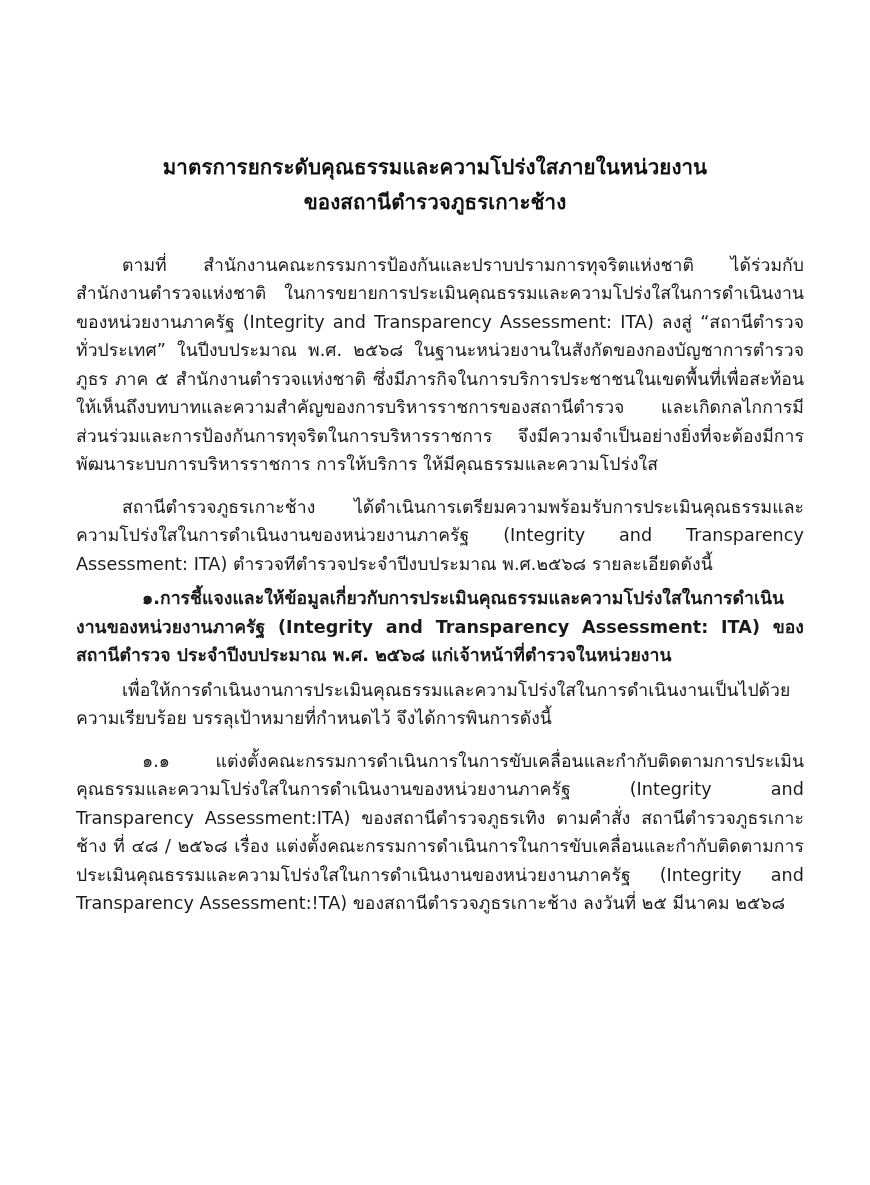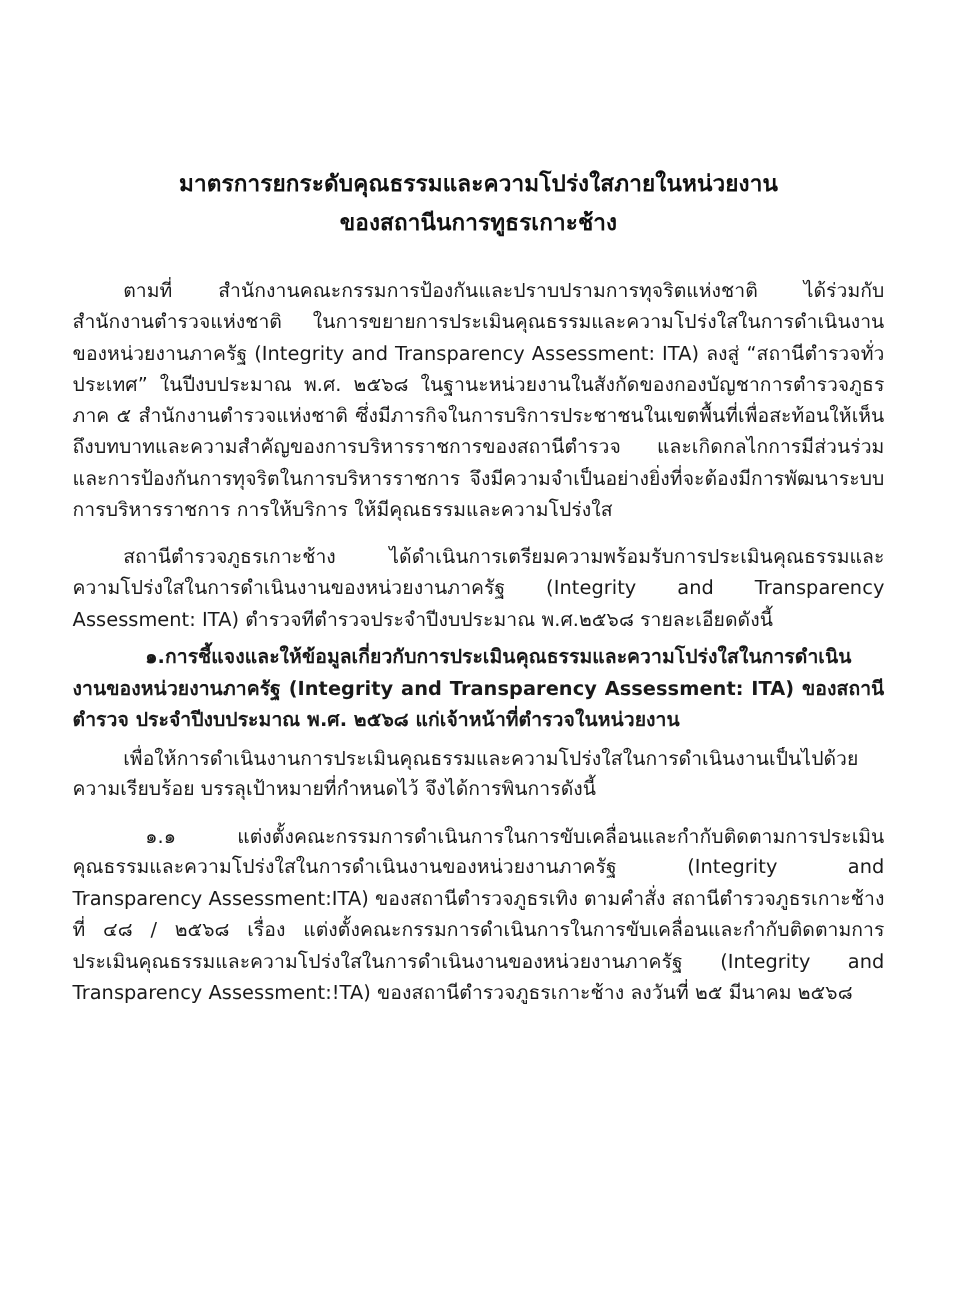--- a/index.html
+++ b/index.html
@@ -32,21 +32,21 @@
     line-height: 1.72;
     letter-spacing: 0.1px;
     color: #111111;
   }
   .body-text {
     font-size: 17.6px;
     line-height: 1.62;
     text-align: justify;
     text-justify: inter-word;
     color: #1a1a1a;
-    margin: 0 0 14px 0;
+    margin: 0 0 14px 10px;
     letter-spacing: 0.05px;
   }
   .body-text.indent {
     text-indent: 46px;
   }
   .body-text.indent-sub {
     text-indent: 66px;
   }
   .body-text.bold {
     font-weight: bold;
@@ -55,21 +55,21 @@
     margin-bottom: 6px;
   }
 </style>
 </head>
 <body>
 
 <div class="page">
 
   <div class="title-block">
     <div class="title-line">มาตรการยกระดับคุณธรรมและความโปร่งใสภายในหน่วยงาน</div>
-    <div class="title-line">ของสถานีนการทูธรเกาะช้าง</div>
+    <div class="title-line">ของสถานีตำรวจภูธรเกาะช้าง</div>
   </div>
 
   <p class="body-text indent">ตามที่ สำนักงานคณะกรรมการป้องกันและปราบปรามการทุจริตแห่งชาติ ได้ร่วมกับสำนักงานตำรวจแห่งชาติ ในการขยายการประเมินคุณธรรมและความโปร่งใสในการดำเนินงานของหน่วยงานภาครัฐ (Integrity and Transparency Assessment: ITA) ลงสู่ “สถานีตำรวจทั่วประเทศ” ในปีงบประมาณ พ.ศ. ๒๕๖๘ ในฐานะหน่วยงานในสังกัดของกองบัญชาการตำรวจภูธร ภาค ๕ สำนักงานตำรวจแห่งชาติ ซึ่งมีภารกิจในการบริการประชาชนในเขตพื้นที่เพื่อสะท้อนให้เห็นถึงบทบาทและความสำคัญของการบริหารราชการของสถานีตำรวจ และเกิดกลไกการมีส่วนร่วมและการป้องกันการทุจริตในการบริหารราชการ จึงมีความจำเป็นอย่างยิ่งที่จะต้องมีการพัฒนาระบบการบริหารราชการ การให้บริการ ให้มีคุณธรรมและความโปร่งใส</p>
 
   <p class="body-text indent tight">สถานีตำรวจภูธรเกาะช้าง ได้ดำเนินการเตรียมความพร้อมรับการประเมินคุณธรรมและความโปร่งใสในการดำเนินงานของหน่วยงานภาครัฐ (Integrity and Transparency Assessment: ITA) ตำรวจทีตำรวจประจำปีงบประมาณ พ.ศ.๒๕๖๘ รายละเอียดดังนี้</p>
 
   <p class="body-text indent-sub bold tight">๑.การชี้แจงและให้ข้อมูลเกี่ยวกับการประเมินคุณธรรมและความโปร่งใสในการดำเนินงานของหน่วยงานภาครัฐ (Integrity and Transparency Assessment: ITA) ของสถานีตำรวจ ประจำปีงบประมาณ พ.ศ. ๒๕๖๘ แก่เจ้าหน้าที่ตำรวจในหน่วยงาน</p>
 
   <p class="body-text indent">เพื่อให้การดำเนินงานการประเมินคุณธรรมและความโปร่งใสในการดำเนินงานเป็นไปด้วยความเรียบร้อย บรรลุเป้าหมายที่กำหนดไว้ จึงได้การพินการดังนี้</p>
 

